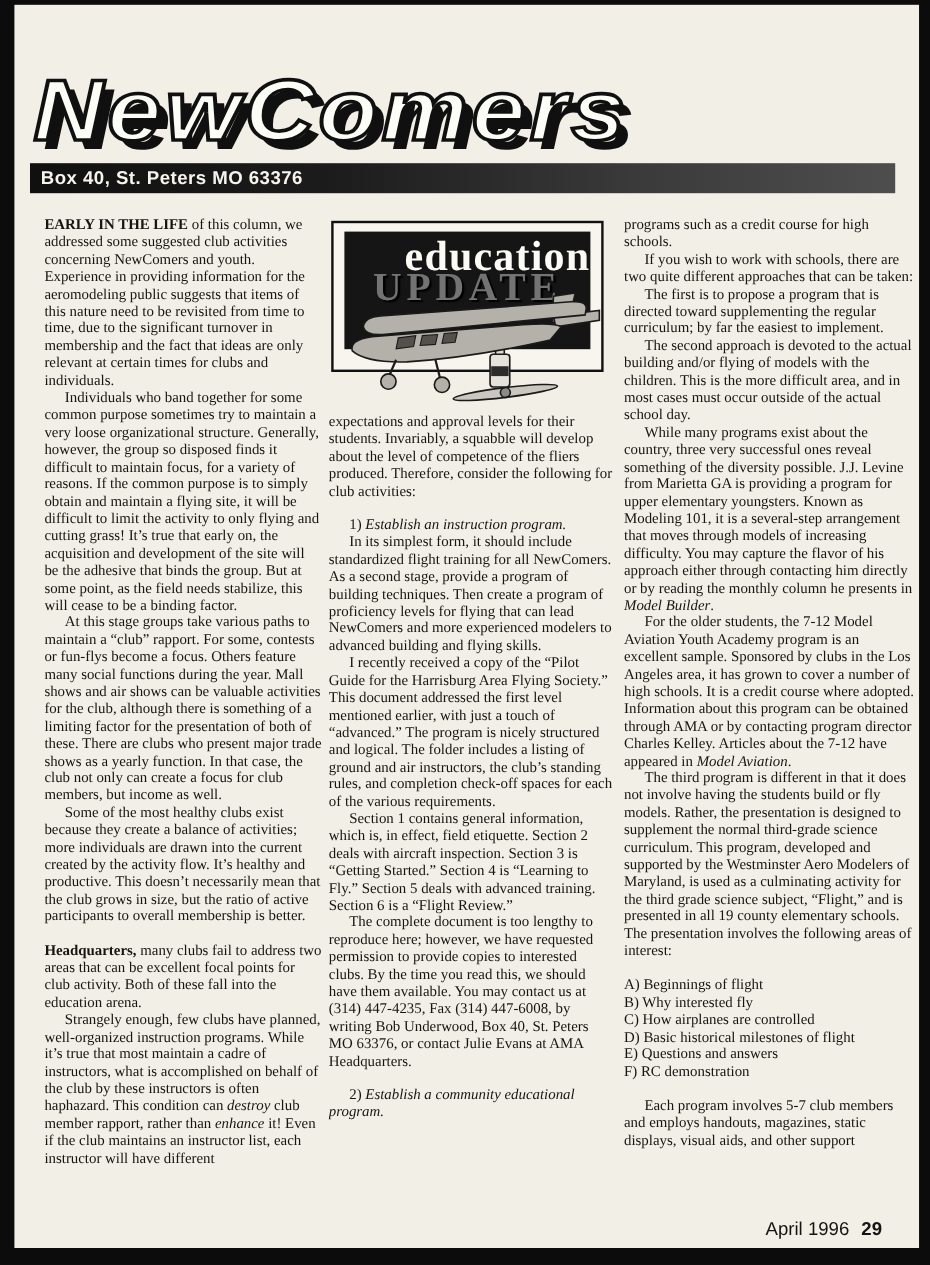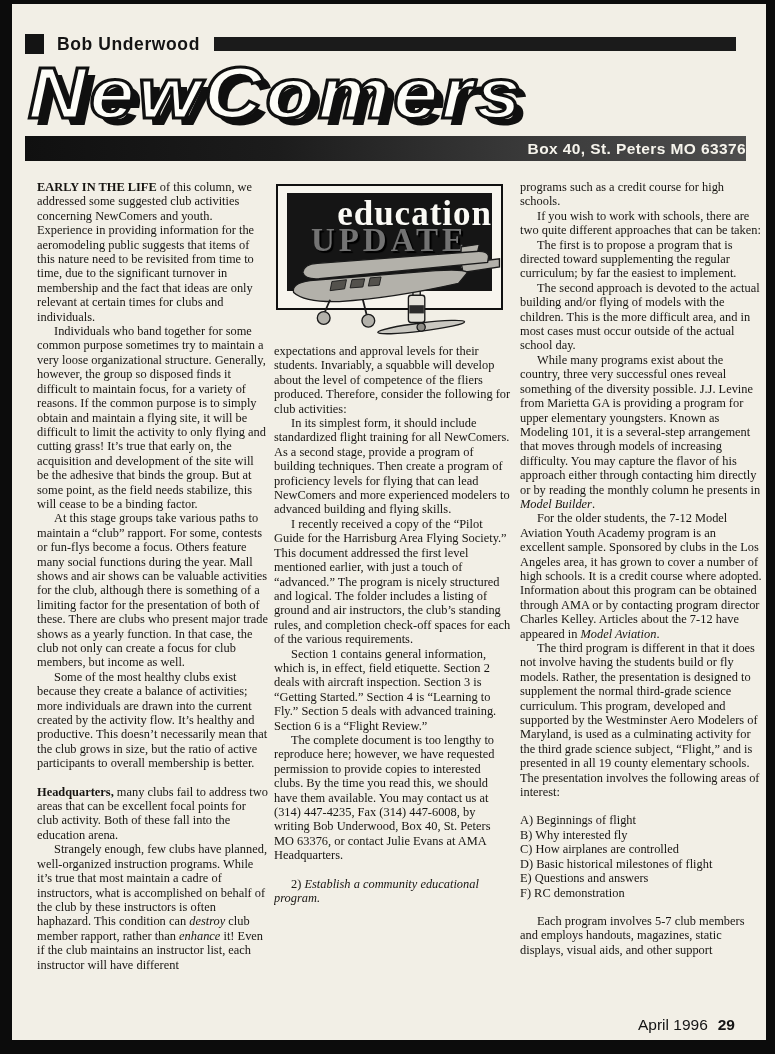--- a/index.html
+++ b/index.html
@@ -18,21 +18,21 @@
 
   
   #column-title{position:absolute;left:16px;top:48px;font-family:"Liberation Sans",sans-serif;
     font-style:italic;font-weight:bold;font-size:72px;letter-spacing:3px;color:#fdfdf8;
     -webkit-text-stroke:3px #101010;text-shadow:7px 7px 0 #101010;
     transform:scaleX(1.12);transform-origin:left center;white-space:nowrap;}
 
   
   #address-bar{position:absolute;left:13px;top:132px;width:721px;height:25px;
     background:linear-gradient(90deg,#101010 0%,#1c1c1c 35%,#3a3a3a 70%,#4e4e4e 100%);
-    display:flex;align-items:center;justify-content:flex-end;}
+    display:flex;align-items:center;}
   #address-bar span{font-family:"Liberation Sans",sans-serif;font-weight:bold;font-size:15.5px;
     color:#f6f4ec;letter-spacing:.4px;padding-left:9px;white-space:nowrap;}
 
   
   .col{position:absolute;top:176px;height:838px;overflow:hidden;color:#171512;
     font-size:12.4px;line-height:14.4px;text-align:left;}
   #column-1{left:25px;width:231px;}
   #column-2{left:262px;width:237px;}
   #column-3{left:508px;width:243px;}
   .para{margin:0;}
@@ -57,25 +57,20 @@
   #footer{position:absolute;left:508px;top:1012px;width:215px;text-align:right;
     font-family:"Liberation Sans",sans-serif;font-size:15.5px;color:#141414;}
   #footer-page-number{font-weight:bold;margin-left:10px;}
 </style>
 </head>
 <body>
 
 <div id="scan">
   <div id="paper">
 
-    <div id="byline-row">
-      <div id="byline-square"></div>
-      <div id="byline-name">Bob Underwood</div>
-      <div id="byline-bar"></div>
-    </div>
 
     <div id="column-title">NewComers</div>
 
     <div id="address-bar">
       <span>Box 40, St. Peters MO  63376</span>
     </div>
 
     <div id="column-1" class="col">
         <p class="para"><span class="b">EARLY IN THE LIFE</span><span> of this column, we addressed some suggested club activities concerning NewComers and youth. Experience in providing information for the aeromodeling public suggests that items of this nature need to be revisited from time to time, due to the significant turnover in membership and the fact that ideas are only relevant at certain times for clubs and individuals.</span></p>
         <p class="para indent"><span>Individuals who band together for some common purpose sometimes try to maintain a very loose organizational structure. Generally, however, the group so disposed finds it difficult to maintain focus, for a variety of reasons. If the common purpose is to simply obtain and maintain a flying site, it will be difficult to limit the activity to only flying and cutting grass! It’s true that early on, the acquisition and development of the site will be the adhesive that binds the group. But at some point, as the field needs stabilize, this will cease to be a binding factor.</span></p>
@@ -114,20 +109,21 @@
           <polygon points="96,46 108,45 106,54 94,55" fill="#53514c" stroke="#1a1a1a" stroke-width="1"></polygon>
 
           <line x1="52" y1="70" x2="46" y2="84" stroke="#1a1a1a" stroke-width="2"></line>
           <line x1="88" y1="70" x2="92" y2="86" stroke="#1a1a1a" stroke-width="2"></line>
           <circle cx="45" cy="90" r="7" fill="#b3b1aa" stroke="#1a1a1a" stroke-width="1.5"></circle>
           <circle cx="94" cy="93" r="7" fill="#b3b1aa" stroke="#1a1a1a" stroke-width="1.5"></circle>
         </svg>
       </div>
       <div>
           <p class="para"><span>expectations and approval levels for their students. Invariably, a squabble will develop about the level of competence of the fliers produced. Therefore, consider the following for club activities:</span></p>
+          <p class="para indent gap"><span>1) </span><span class="i">Establish an instruction program.</span></p>
           <p class="para indent"><span>In its simplest form, it should include standardized flight training for all NewComers. As a second stage, provide a program of building techniques. Then create a program of proficiency levels for flying that can lead NewComers and more experienced modelers to advanced building and flying skills.</span></p>
           <p class="para indent"><span>I recently received a copy of the “Pilot Guide for the Harrisburg Area Flying Society.” This document addressed the first level mentioned earlier, with just a touch of “advanced.” The program is nicely structured and logical. The folder includes a listing of ground and air instructors, the club’s standing rules, and completion check-off spaces for each of the various requirements.</span></p>
           <p class="para indent"><span>Section 1 contains general information, which is, in effect, field etiquette. Section 2 deals with aircraft inspection. Section 3 is “Getting Started.” Section 4 is “Learning to Fly.” Section 5 deals with advanced training. Section 6 is a “Flight Review.”</span></p>
           <p class="para indent"><span>The complete document is too lengthy to reproduce here; however, we have requested permission to provide copies to interested clubs. By the time you read this, we should have them available. You may contact us at (314) 447-4235, Fax (314) 447-6008, by writing Bob Underwood, Box 40, St. Peters MO 63376, or contact Julie Evans at AMA Headquarters.</span></p>
           <p class="para indent gap"><span>2) </span><span class="i">Establish a community educational program.</span></p>
         </div>
     </div>
 
     <div id="column-3" class="col">
         <p class="para"><span>programs such as a credit course for high schools.</span></p>

